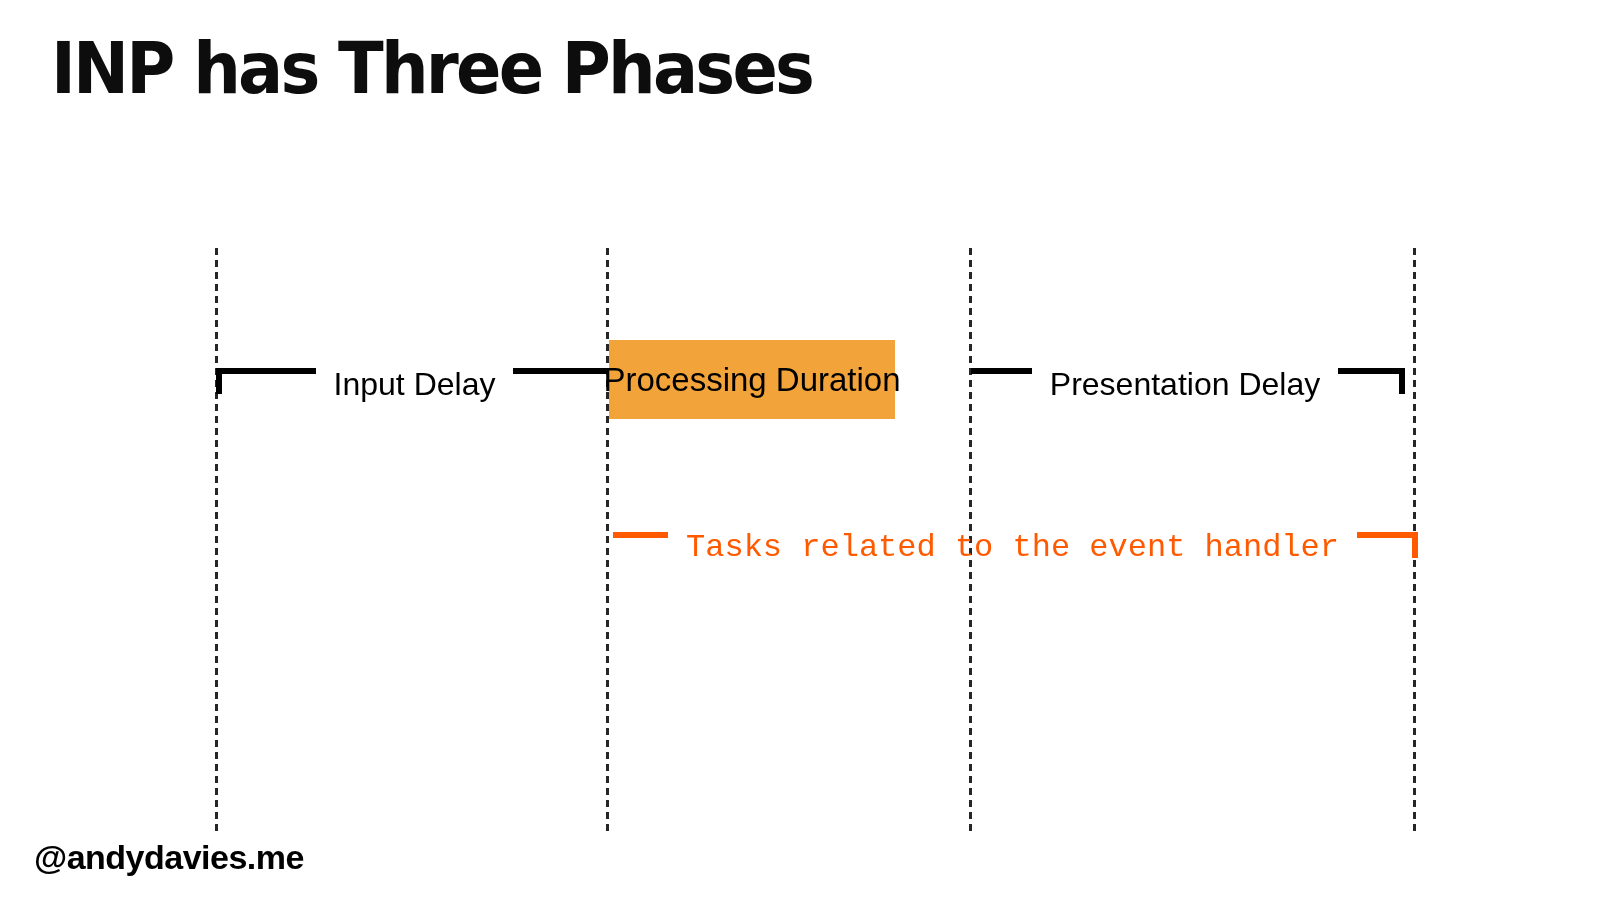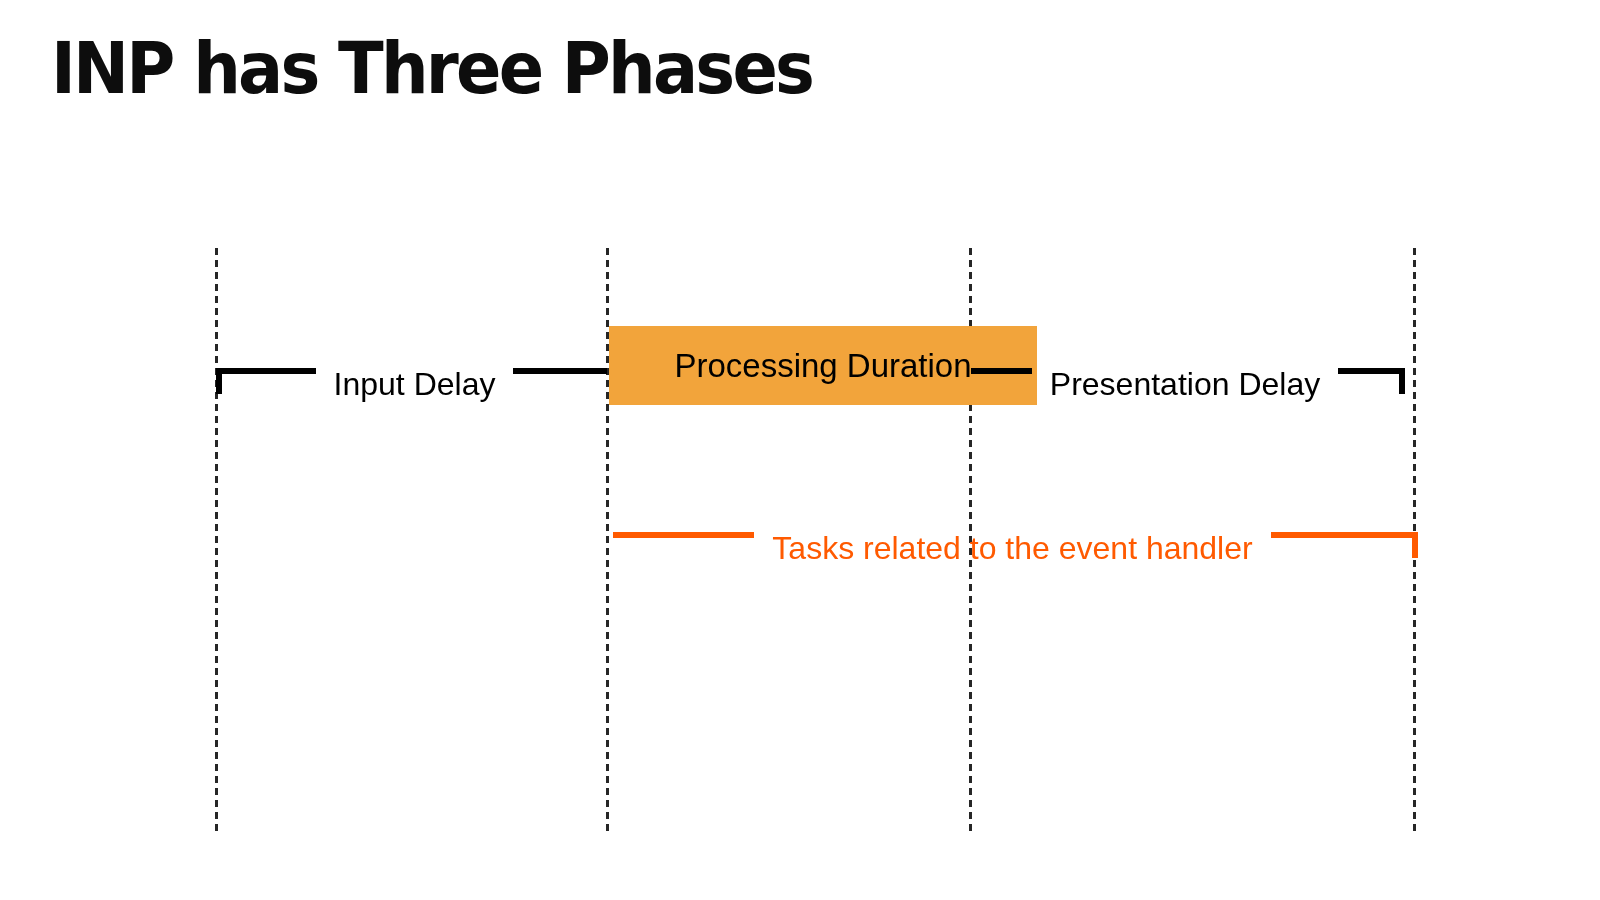--- a/index.html
+++ b/index.html
@@ -75,42 +75,42 @@
   
   .seg.black .tick, .seg.black .line { background: #000000; }
   .seg.black .lbl { color: #000000; }
   .seg.row1-left  { left: 200px;  top: 368px; width: 391px; }
   .seg.row1-right { left: 955px;  top: 368px; width: 434px; }
 
   
   .proc-box {
     position: absolute;
     left: 593px;
-    top: 326px;
-    width: 428px;
+    top: 340px;
+    width: 286px;
     height: 79px;
     background: var(--box-orange, #f2a43b);
     display: flex;
     align-items: center;
     justify-content: center;
     text-align: center;
   }
   .proc-box .lbl {
     font-size: 33px;
     color: #000000;
     white-space: nowrap;
   }
 
   
   .seg.red .tick, .seg.red .line { background: var(--red, #e0220d); }
   .seg.red .lbl { color: var(--red, #e0220d); }
   .seg.orange .tick, .seg.orange .line { background: var(--orange, #ff5a00); }
   .seg.orange .lbl { color: var(--orange, #ff5a00); }
   .seg.row2-left  { left: 200px; top: 532px; width: 397px; }
-  .seg.row2-right { left: 597px; top: 532px; width: 805px; }
+  .seg.row2-right { left: 597px; top: 532px; width: 805px; font-family: Liberation Mono, monospace; }
 
   
   .watermark {
     position: absolute;
     left: 18px;
     top: 838px;
     font-size: 34px;
     font-weight: bold;
     letter-spacing: -0.5px;
     color: #000000;
@@ -148,14 +148,15 @@
   </div>
 
 
   <div class="seg orange row2-right">
     <div class="line"></div>
     <div class="lbl">Tasks related to the event handler</div>
     <div class="line"></div>
     <div class="tick"></div>
   </div>
 
+  <div class="watermark">@andydavies.me</div>
 
 </div>
 
 </body></html>

